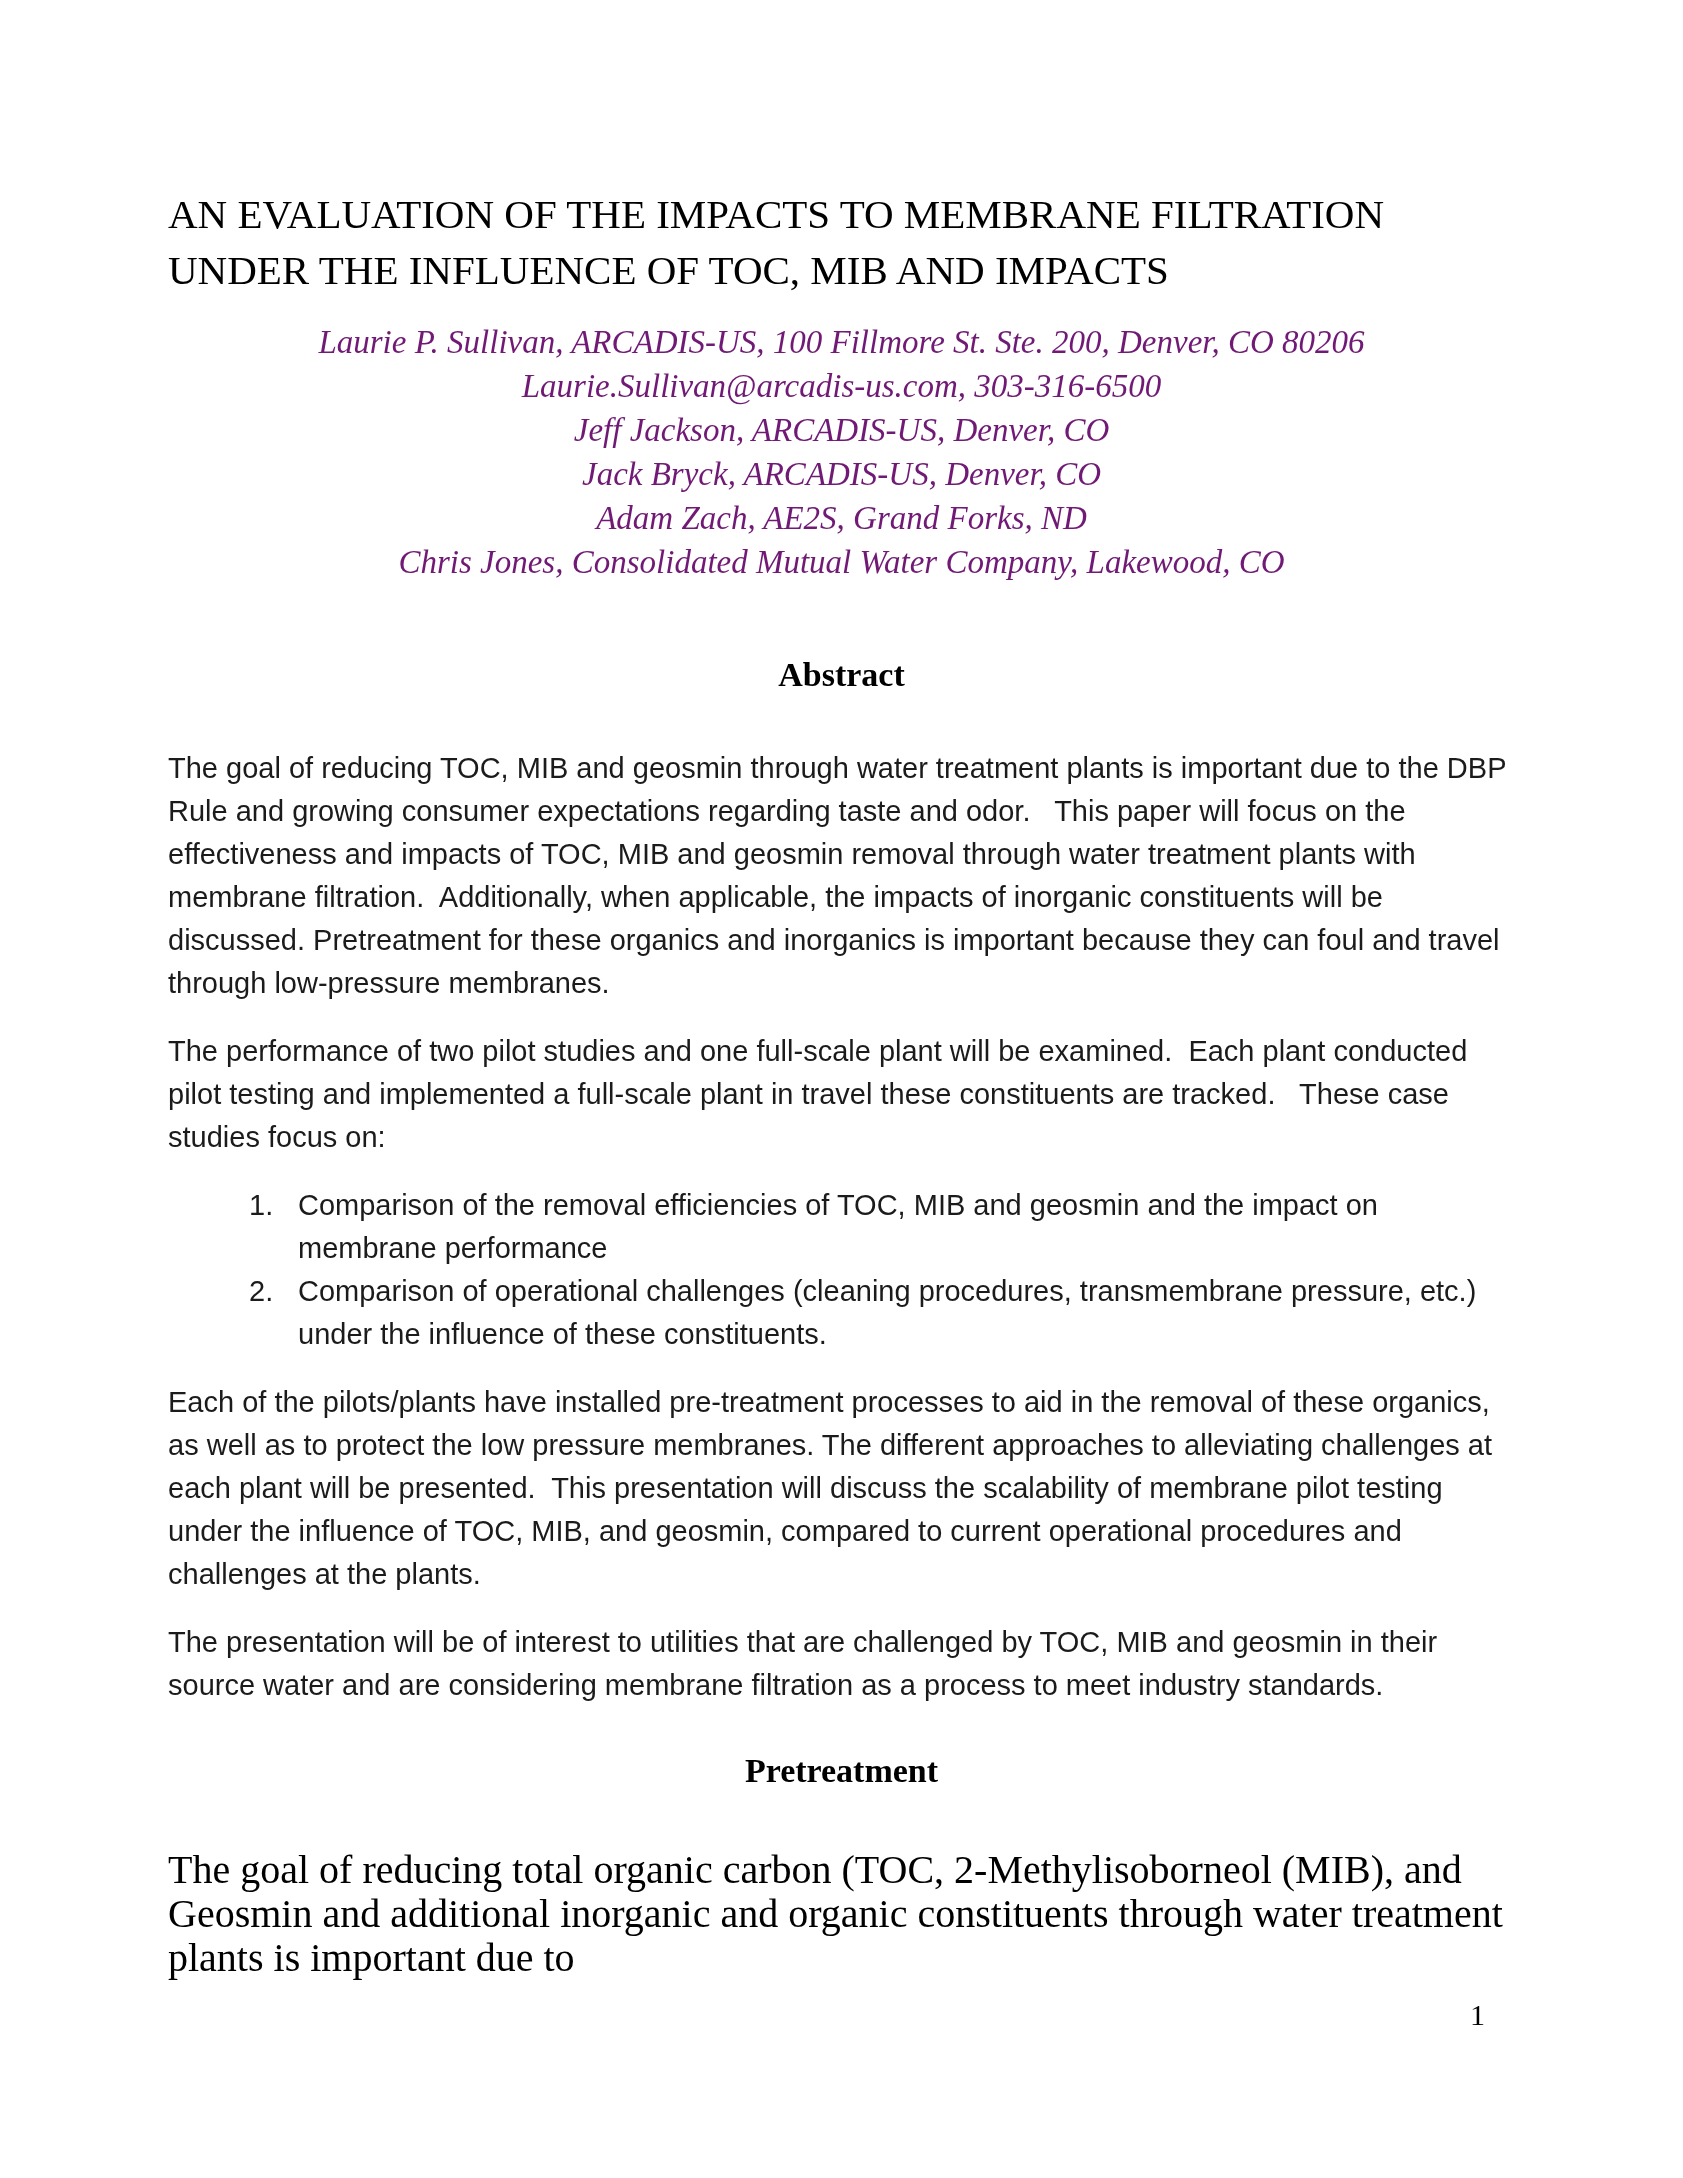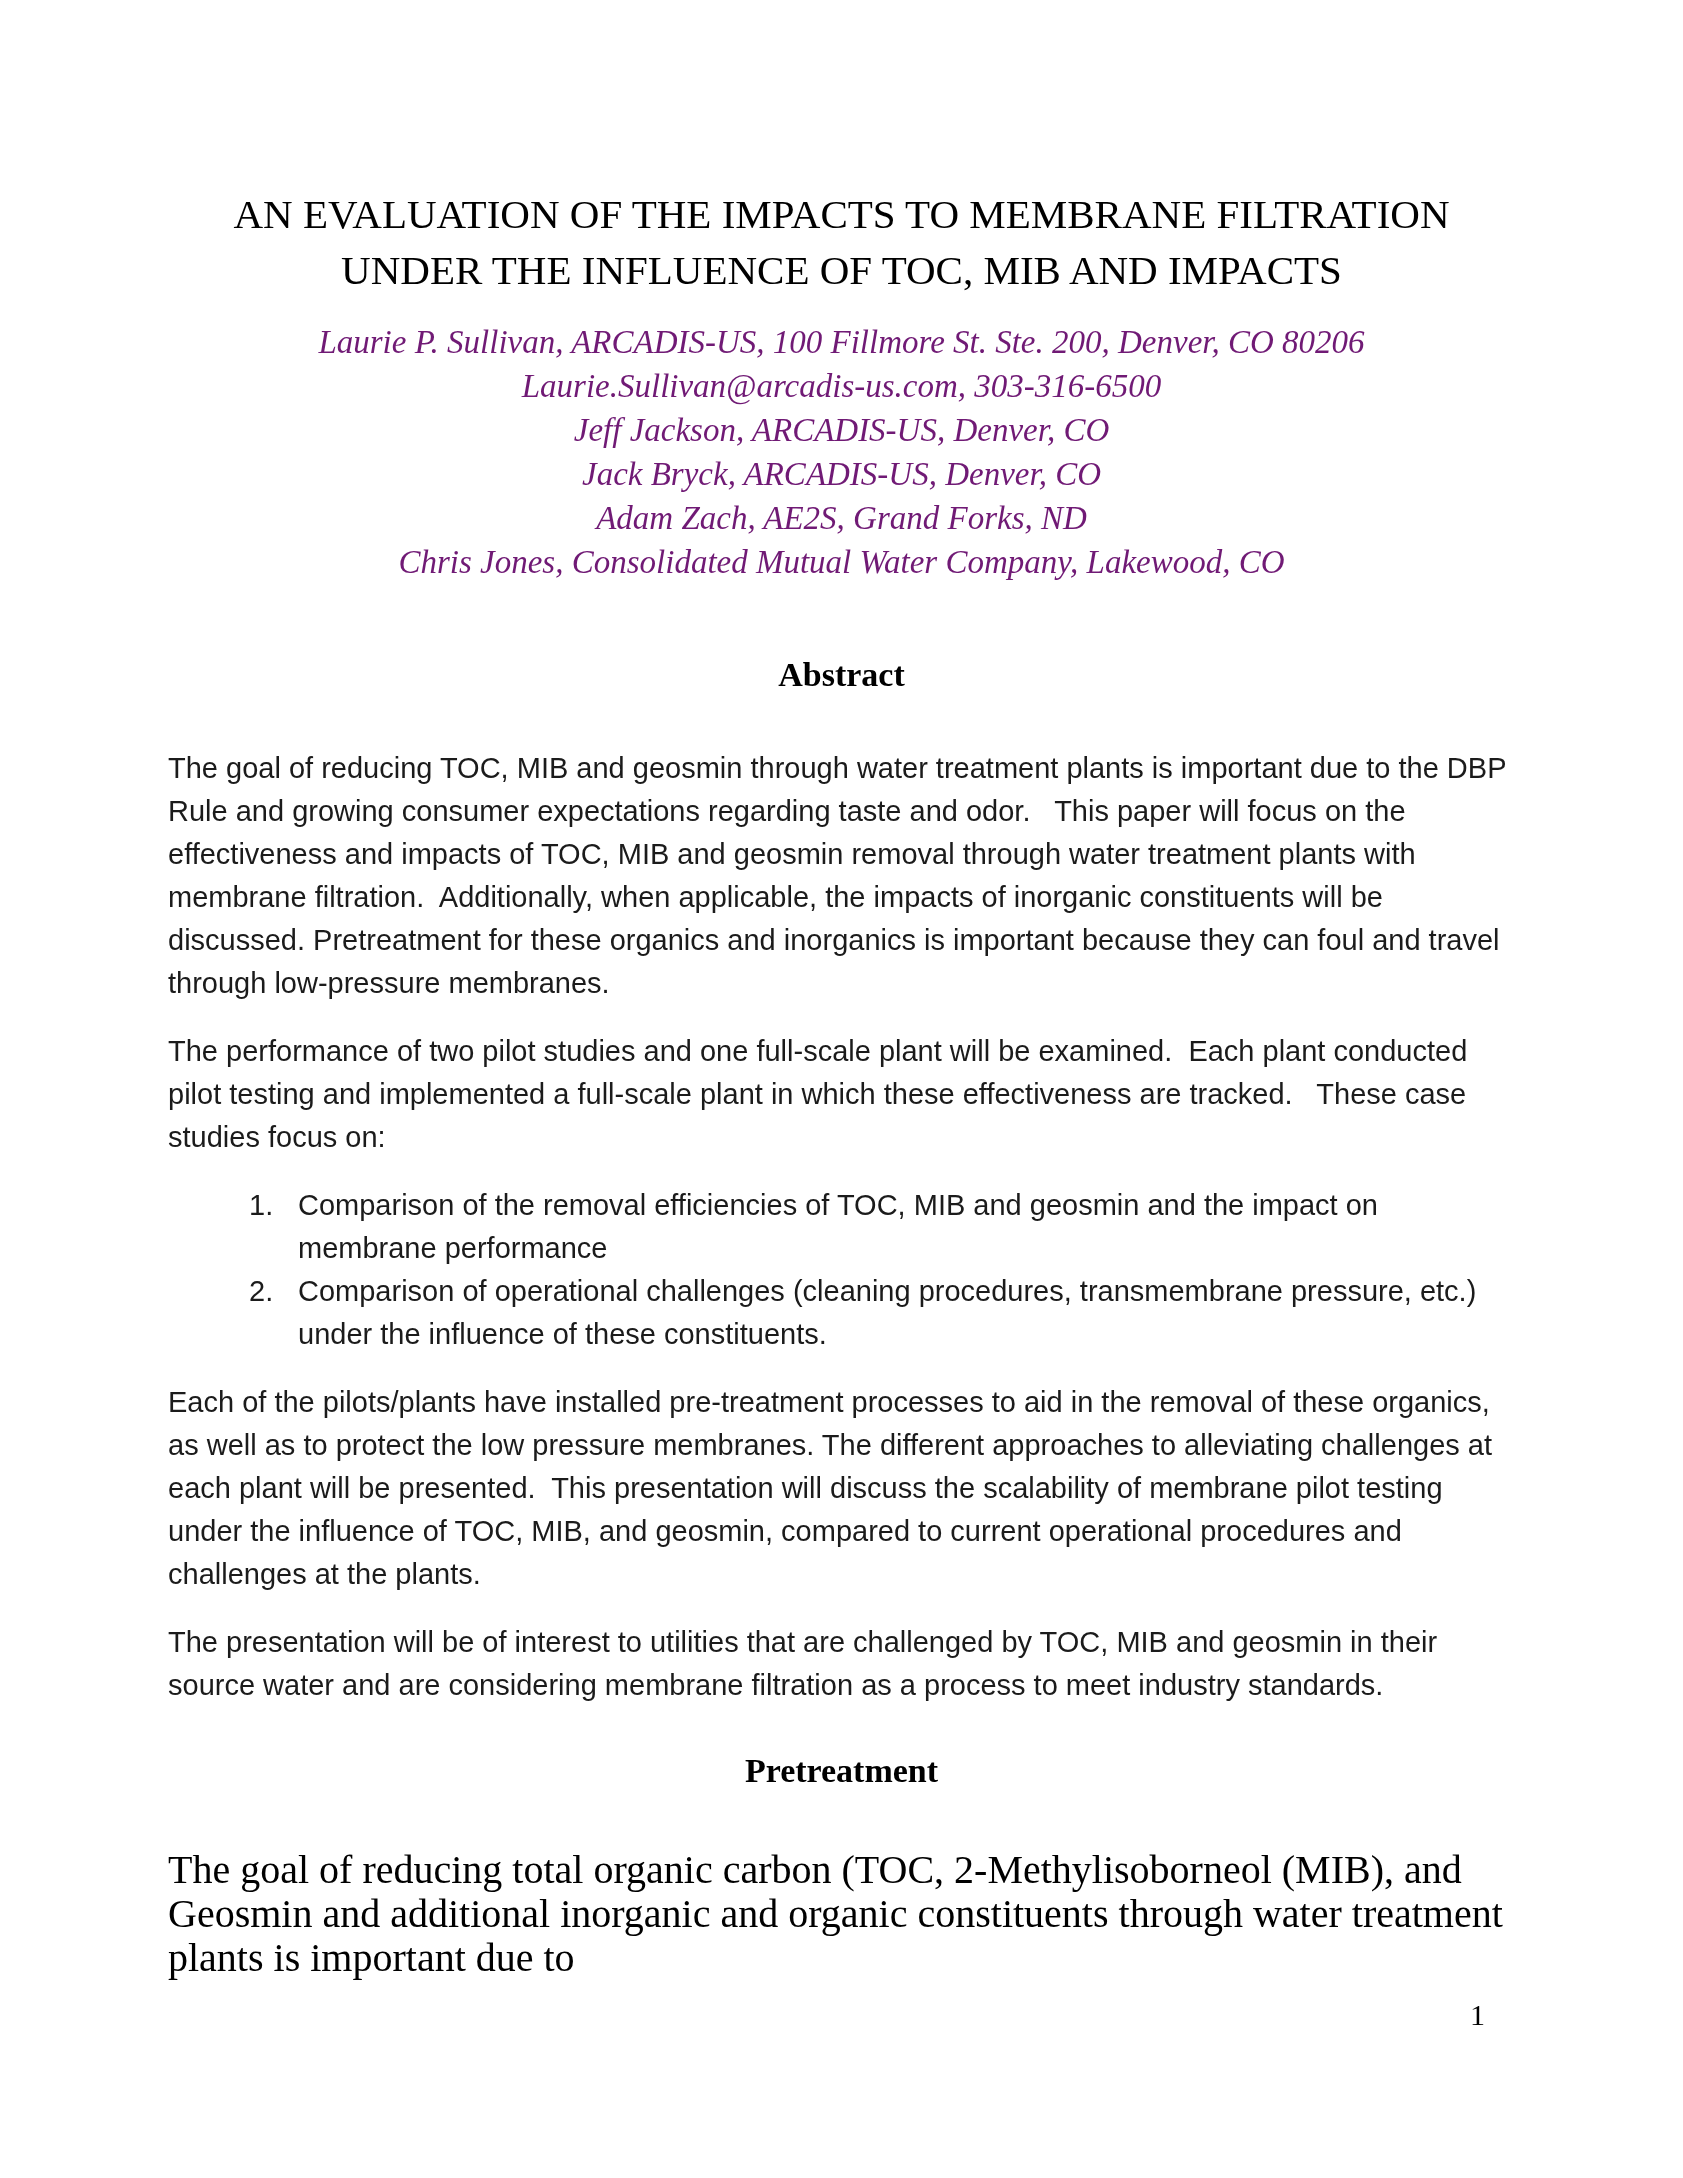--- a/index.html
+++ b/index.html
@@ -17,21 +17,20 @@
   .content {
     position: absolute;
     left: 168px;
     right: 168px;
     top: 186px;
   }
   .title {
     font-family: "Liberation Serif", serif;
     font-size: 41px;
     line-height: 56px;
-    text-align: center;
     color: #000000;
   }
   .authors {
     margin-top: 22px;
     font-family: "Liberation Serif", serif;
     font-style: italic;
     font-size: 33px;
     line-height: 44px;
     text-align: center;
     color: #701a75;
@@ -107,21 +106,21 @@
       <div>Jeff Jackson, ARCADIS-US, Denver, CO</div>
       <div>Jack Bryck, ARCADIS-US, Denver, CO</div>
       <div>Adam Zach, AE2S, Grand Forks, ND</div>
       <div>Chris Jones, Consolidated Mutual Water Company, Lakewood, CO</div>
     </div>
 
     <div class="section-heading abstract-heading">Abstract</div>
 
     <div class="body-text">
       <p>The goal of reducing TOC, MIB and geosmin through water treatment plants is important due to the DBP Rule and growing consumer expectations regarding taste and odor.   This paper will focus on the effectiveness and impacts of TOC, MIB and geosmin removal through water treatment plants with membrane filtration.  Additionally, when applicable, the impacts of inorganic constituents will be discussed. Pretreatment for these organics and inorganics is important because they can foul and travel through low-pressure membranes.</p>
-      <p>The performance of two pilot studies and one full-scale plant will be examined.  Each plant conducted pilot testing and implemented a full-scale plant in which these effectiveness are tracked.   These case studies focus on:</p>
+      <p>The performance of two pilot studies and one full-scale plant will be examined.  Each plant conducted pilot testing and implemented a full-scale plant in travel these constituents are tracked.   These case studies focus on:</p>
 
       <div class="num-list">
         <div class="list-item">
           <span class="num">1.</span>
           <span class="item-text">Comparison of the removal efficiencies of TOC, MIB and geosmin and the impact on membrane performance</span>
         </div>
         <div class="list-item">
           <span class="num">2.</span>
           <span class="item-text">Comparison of operational challenges (cleaning procedures, transmembrane pressure, etc.) under the influence of these constituents.</span>
         </div>

